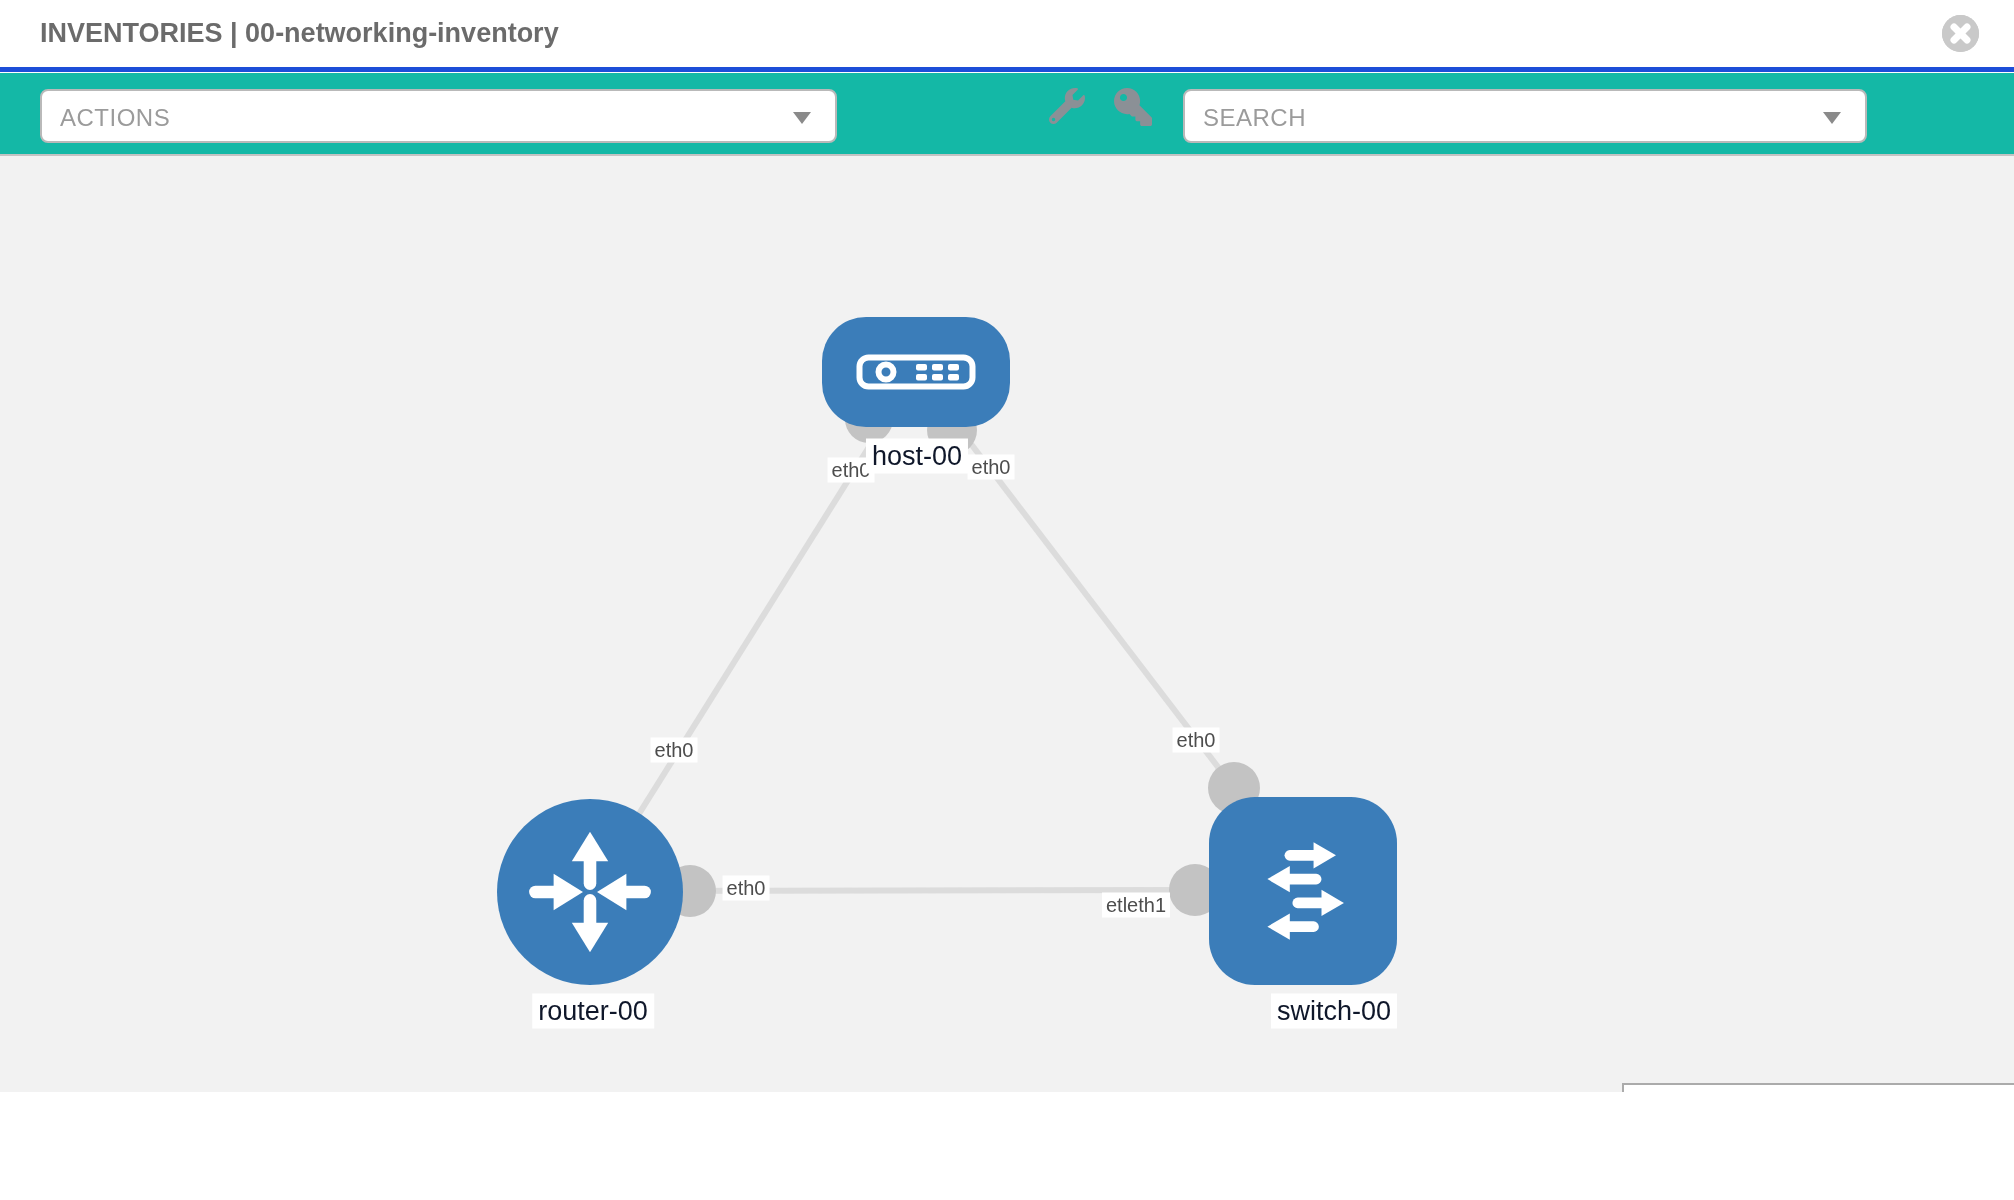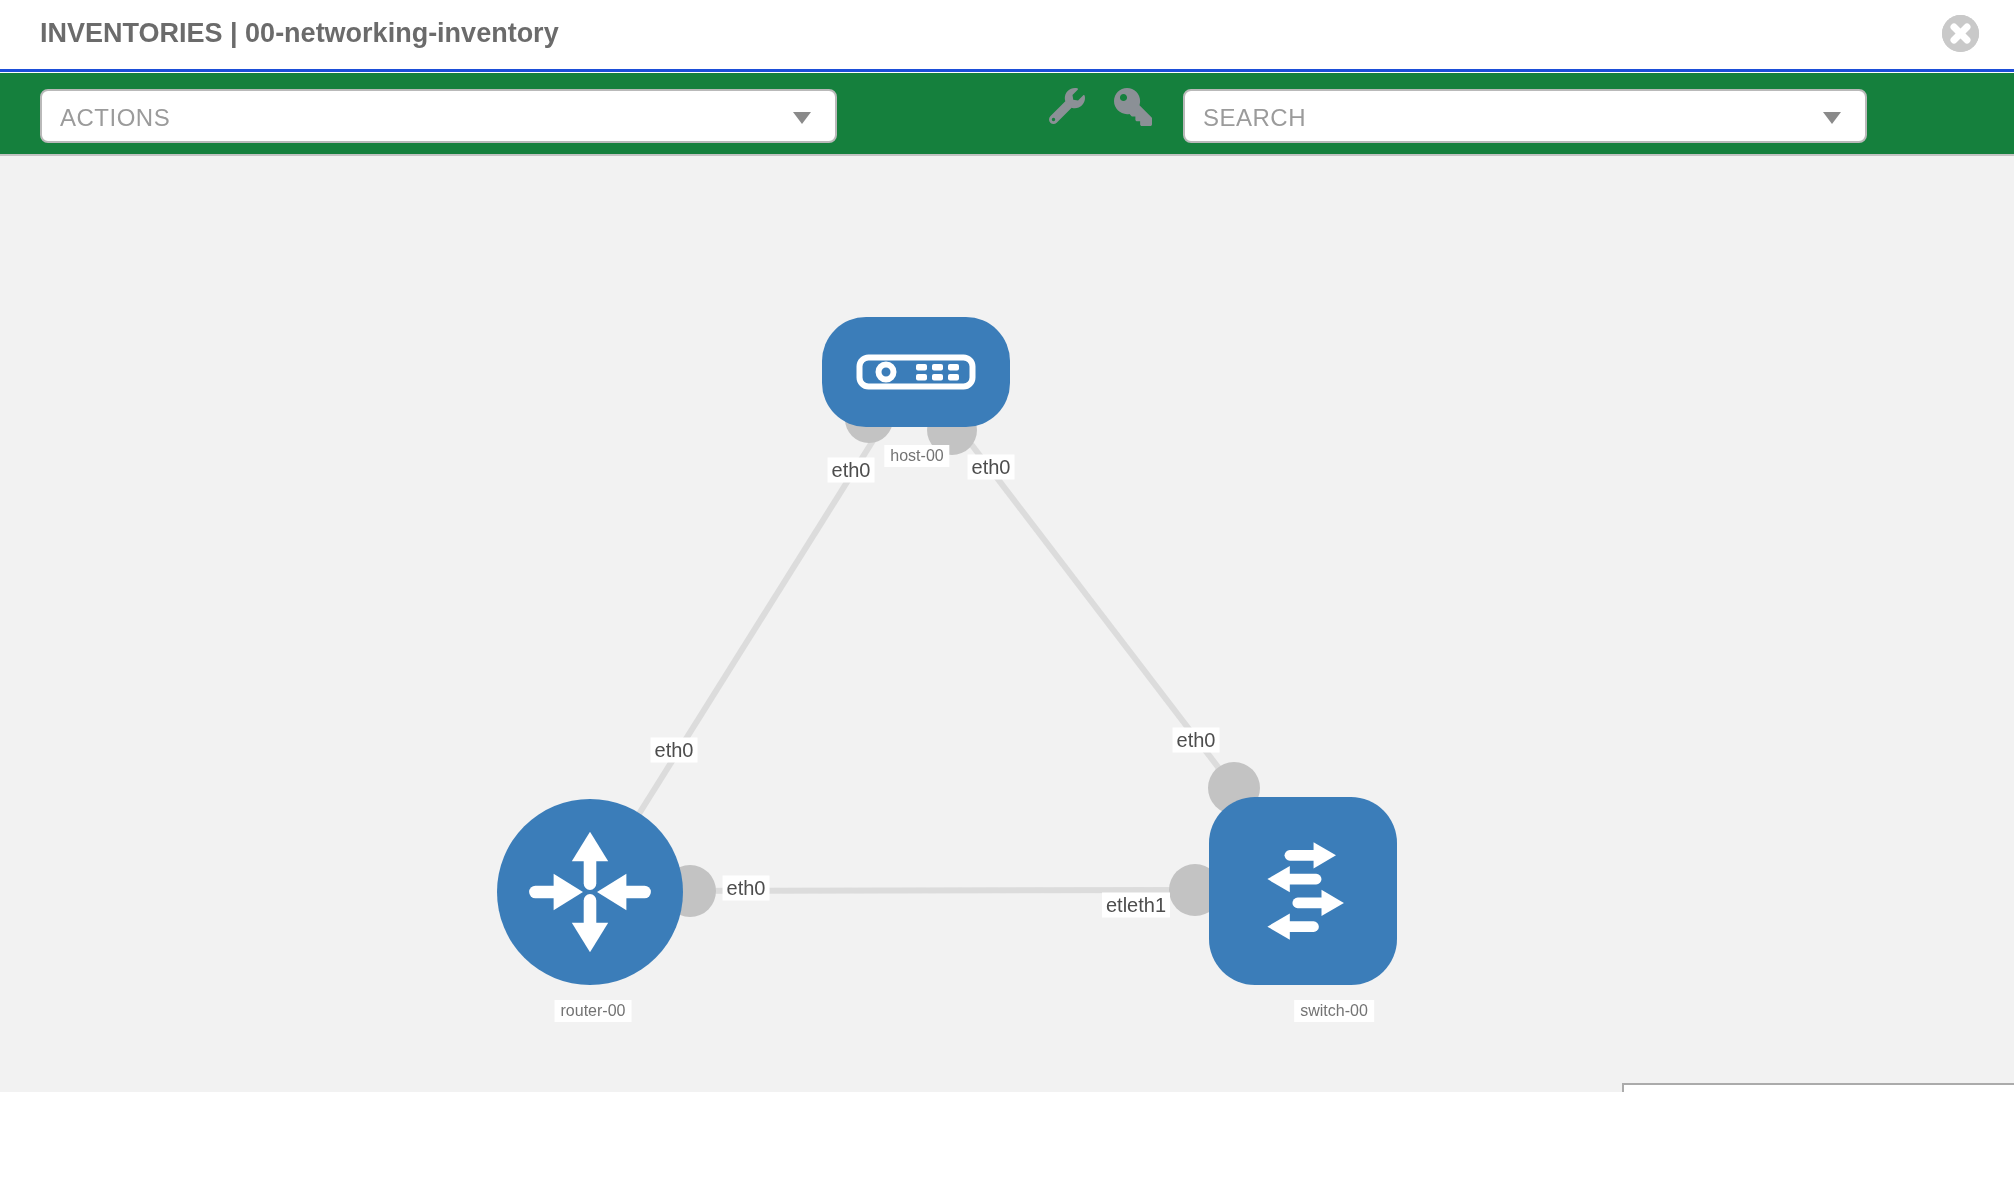--- a/index.html
+++ b/index.html
@@ -1,48 +1,48 @@
 <!DOCTYPE html>
 <html><head>
 <meta charset="utf-8">
 <style>
   * { margin:0; padding:0; box-sizing:border-box; }
   html,body { width:2014px; height:1200px; }
   body { font-family:"Liberation Sans","DejaVu Sans",sans-serif; background:#fff; overflow:hidden; }
   #app { position:relative; width:2014px; height:1200px; background:#fff; }
 
   
-  .header { position:absolute; left:0; top:0; width:2014px; height:72px; background:#fff; border-bottom:3px solid #1d4ed8; }
+  .header { position:absolute; left:0; top:0; width:2014px; height:72px; background:#fff; border-bottom:5px solid #1d4ed8; }
   .header-title { position:absolute; left:40px; top:18px; font-size:27px; font-weight:700; color:#6b6b6b; letter-spacing:0; }
   .close-btn { position:absolute; left:1942px; top:15px; width:37px; height:37px; border-radius:50%; background:#c9c9c9; cursor:pointer; }
   .close-btn svg { position:absolute; left:0; top:0; }
 
   
-  .toolbar { position:absolute; left:0; top:73px; width:2014px; height:83px; background:#15803d; border-bottom:2px solid #c3c3c3; }
+  .toolbar { position:absolute; left:0; top:73px; width:2014px; height:83px; background:#14b8a6; border-bottom:2px solid #c3c3c3; }
   .dropdown { position:absolute; top:16px; height:54px; background:#fff; border:2px solid #b9b9b9; border-radius:8px; cursor:pointer; }
   .dropdown-actions { left:40px; width:797px; }
   .dropdown-search { left:1183px; width:684px; }
   .dropdown-label { position:absolute; left:18px; top:13px; font-size:24px; color:#9b9b9b; letter-spacing:0.5px; }
   .caret { position:absolute; right:24px; top:21px; width:0; height:0; border-left:9px solid transparent; border-right:9px solid transparent; border-top:12px solid #8a8a8a; }
   .tool-icon { position:absolute; top:15px; width:38px; height:38px; cursor:pointer; }
   .tool-icon-wrench { left:1049px; }
   .tool-icon-key { left:1114px; }
 
   
   .canvas { position:absolute; left:0; top:156px; width:2014px; height:936px; background:#f2f2f2; overflow:hidden; }
   .links-svg { position:absolute; left:0; top:0; }
 
   .node { position:absolute; background:#3b7db9; cursor:pointer; }
   .node svg { position:absolute; }
   .node-host { left:822px; top:161px; width:188px; height:110px; border-radius:44px; }
   .node-router { left:497px; top:643px; width:186px; height:186px; border-radius:50%; }
   .node-switch { left:1209px; top:641px; width:188px; height:188px; border-radius:46px; }
 
   .port-label { position:absolute; transform:translate(-50%,-50%); background:#fff; color:#4d4d4d; font-size:20px; padding:1px 4px; white-space:nowrap; }
-  .node-label { position:absolute; transform:translate(-50%,-50%); background:#fff; color:#737373; font-size:16px; padding:2px 6px; white-space:nowrap; }
+  .node-label { position:absolute; transform:translate(-50%,-50%); background:#fff; color:#0f172a; font-size:27px; padding:2px 6px; white-space:nowrap; }
 
   
   .pl-0 { left:851px; top:314px; }
   .pl-1 { left:991px; top:311px; }
   .pl-2 { left:674px; top:594px; }
   .pl-3 { left:1196px; top:584px; }
   .pl-4 { left:746px; top:732px; }
   .pl-5 { left:1136px; top:749px; }
   .nl-host { left:917px; top:300px; }
   .nl-router { left:593px; top:855px; }

